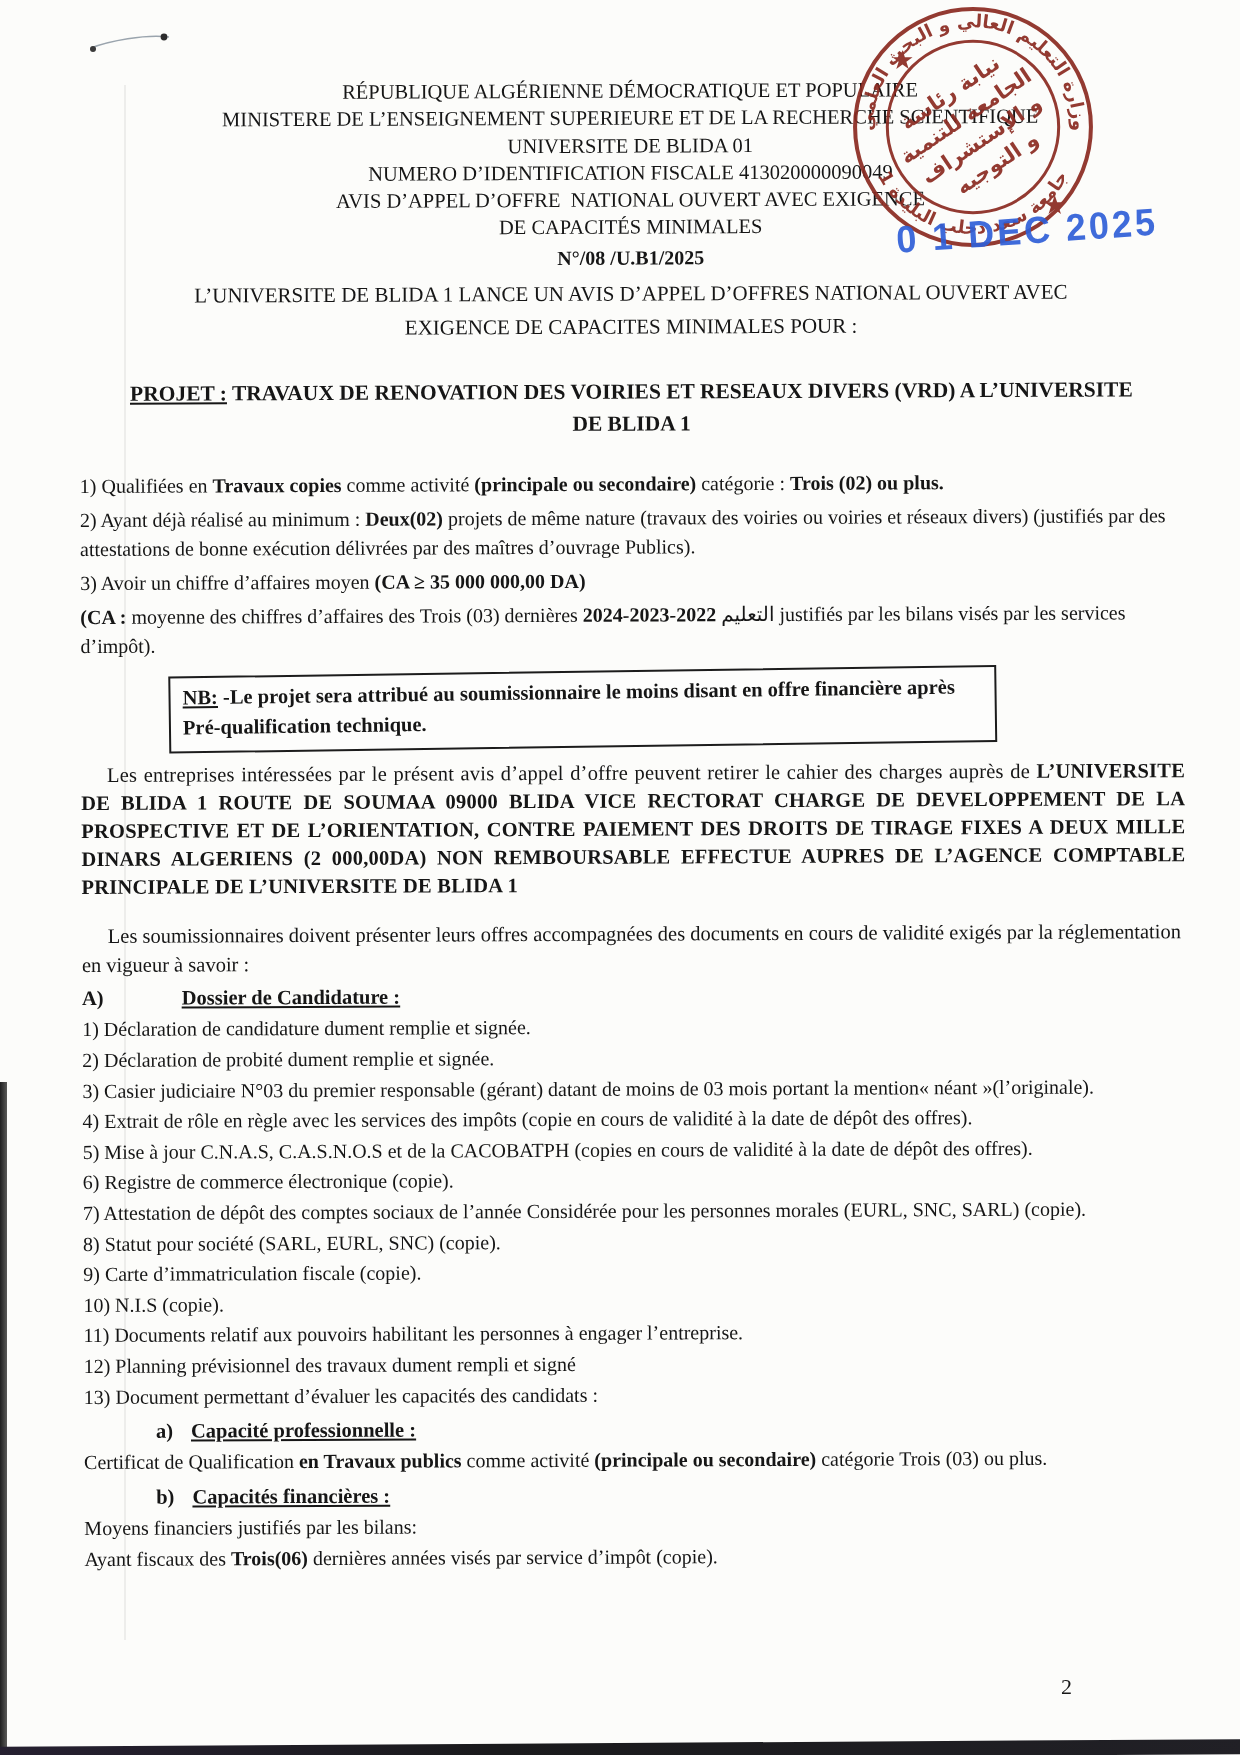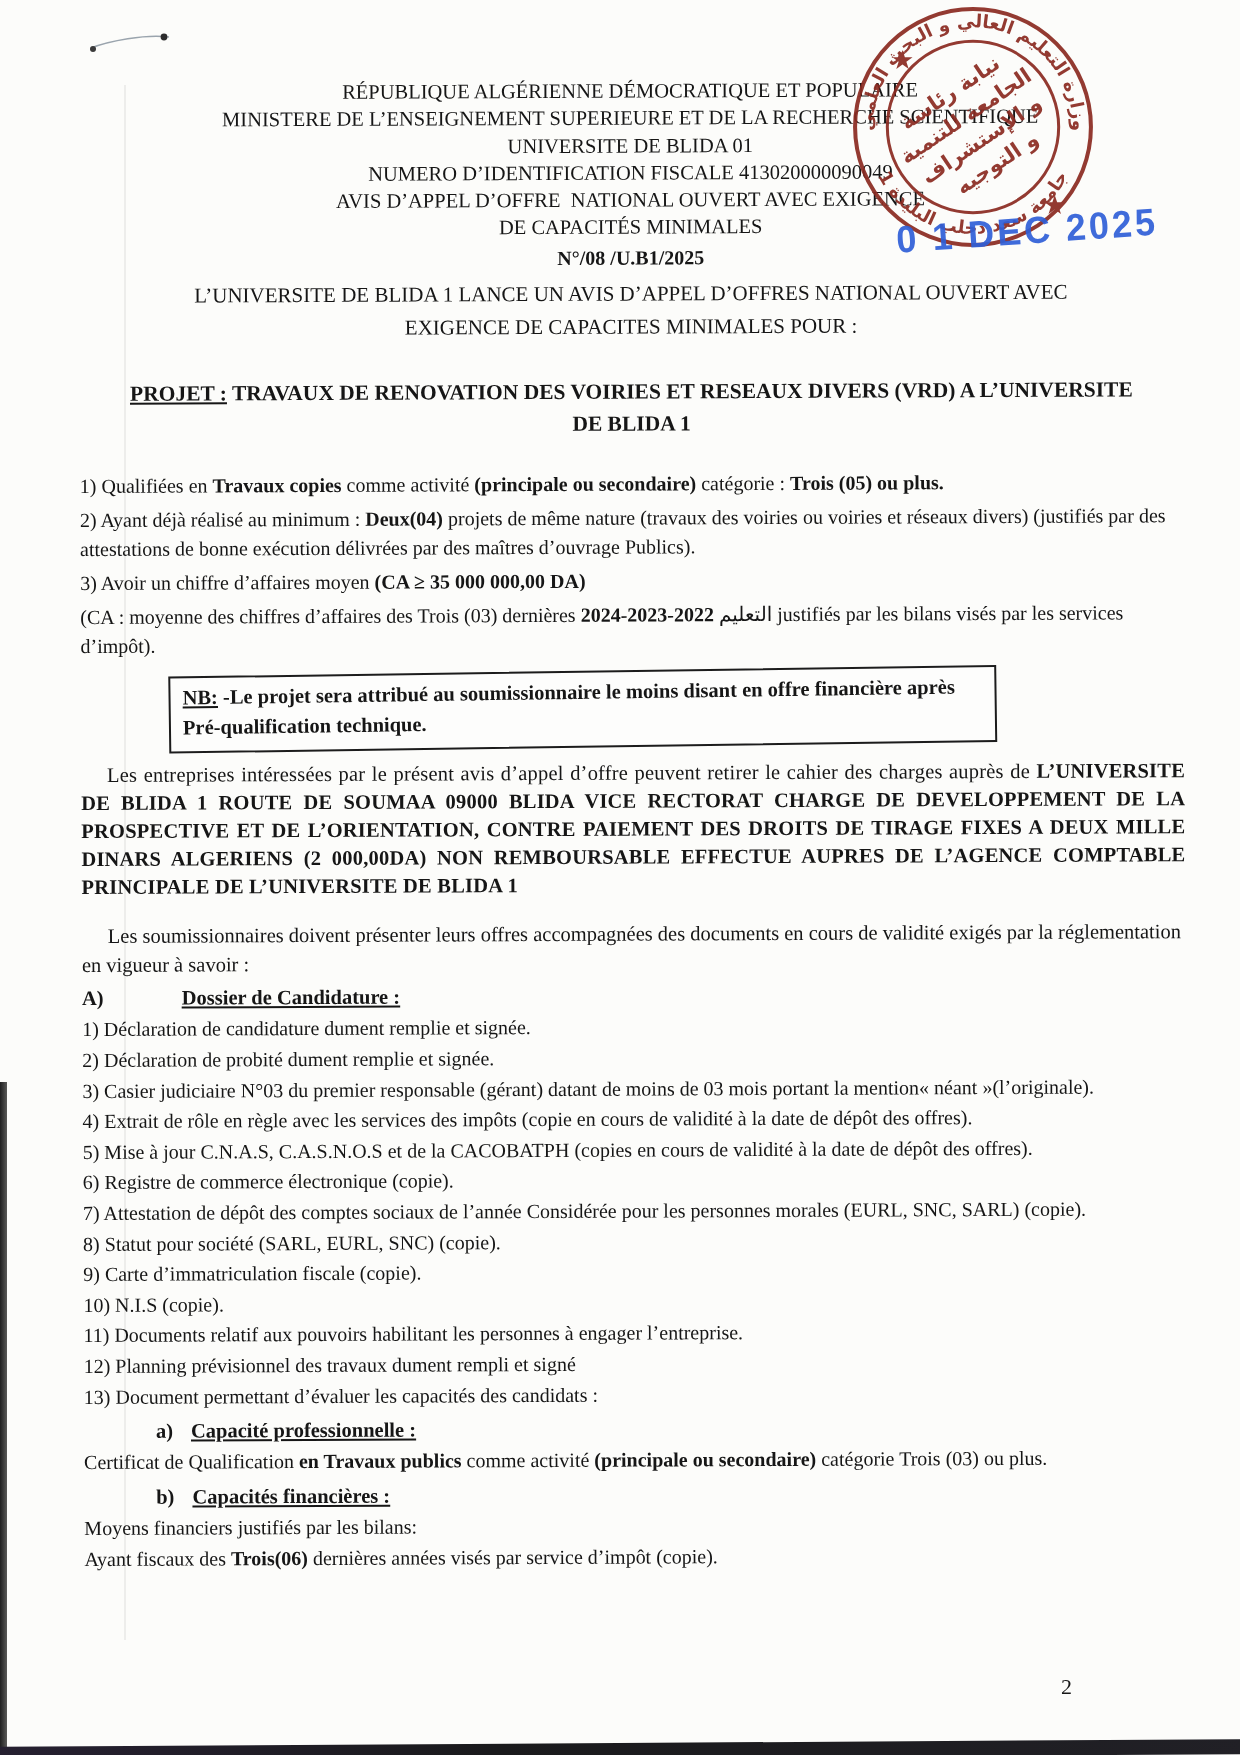--- a/index.html
+++ b/index.html
@@ -98,24 +98,24 @@
         <div>EXIGENCE DE CAPACITES MINIMALES POUR :</div>
       </div>
     </div>
 
     <div class="projet">
       <div><span style="font-weight: bold; text-decoration: underline;">PROJET :</span><span style="font-weight: bold;"> TRAVAUX DE RENOVATION DES VOIRIES ET RESEAUX  DIVERS (VRD) A L’UNIVERSITE</span></div>
       <div>DE BLIDA 1</div>
     </div>
 
     <div class="conds">
-        <div class="cond"><span>1) Qualifiées en </span><span style="font-weight: bold;">Travaux copies</span><span> comme activité </span><span style="font-weight: bold;">(principale ou secondaire)</span><span> catégorie : </span><span style="font-weight: bold;">Trois (05) ou plus.</span></div>
-        <div class="cond"><span>2) Ayant déjà réalisé au minimum : </span><span style="font-weight: bold;">Deux(04)</span><span> projets de même nature (travaux des voiries ou voiries et réseaux divers) (justifiés par des attestations de bonne exécution délivrées par des maîtres d’ouvrage Publics).</span></div>
+        <div class="cond"><span>1) Qualifiées en </span><span style="font-weight: bold;">Travaux copies</span><span> comme activité </span><span style="font-weight: bold;">(principale ou secondaire)</span><span> catégorie : </span><span style="font-weight: bold;">Trois (02) ou plus.</span></div>
+        <div class="cond"><span>2) Ayant déjà réalisé au minimum : </span><span style="font-weight: bold;">Deux(02)</span><span> projets de même nature (travaux des voiries ou voiries et réseaux divers) (justifiés par des attestations de bonne exécution délivrées par des maîtres d’ouvrage Publics).</span></div>
         <div class="cond"><span>3) Avoir un chiffre d’affaires moyen  </span><span style="font-weight: bold;">(CA ≥  35 000 000,00 DA)</span></div>
-        <div class="cond"><span style="font-weight: normal;">(CA :</span><span> moyenne des chiffres d’affaires des </span><span style="font-weight: normal;">Trois (03)</span><span>  dernières التعليم </span><span style="font-weight: bold;">2022-2023-2024</span><span> justifiés par les bilans visés par les services d’impôt).</span></div>
+        <div class="cond"><span style="font-weight: bold;">(CA :</span><span> moyenne des chiffres d’affaires des </span><span style="font-weight: normal;">Trois (03)</span><span>  dernières التعليم </span><span style="font-weight: bold;">2022-2023-2024</span><span> justifiés par les bilans visés par les services d’impôt).</span></div>
       </div>
 
     <div class="nb-box"><span style="font-weight: bold; text-decoration: underline;">NB:</span><span style="font-weight: bold;"> -Le projet sera attribué au soumissionnaire le moins disant en offre financière après Pré-qualification technique.</span></div>
 
     <p class="para"><span>Les entreprises intéressées par le présent avis d’appel d’offre peuvent retirer le cahier des charges auprès de </span><span style="font-weight: bold;">L’UNIVERSITE DE BLIDA 1 ROUTE DE SOUMAA 09000 BLIDA VICE RECTORAT CHARGE DE DEVELOPPEMENT DE LA PROSPECTIVE ET DE L’ORIENTATION, CONTRE PAIEMENT DES DROITS DE TIRAGE FIXES A DEUX MILLE DINARS ALGERIENS (2 000,00DA) NON REMBOURSABLE EFFECTUE AUPRES DE L’AGENCE COMPTABLE PRINCIPALE DE L’UNIVERSITE DE BLIDA 1</span></p>
 
     <div class="submission">Les soumissionnaires doivent présenter leurs offres accompagnées des documents en cours de validité exigés par la réglementation en vigueur à savoir :</div>
 
     <div class="sectionA">
       <span class="lbl">A)</span><span class="title">Dossier de Candidature :</span>

